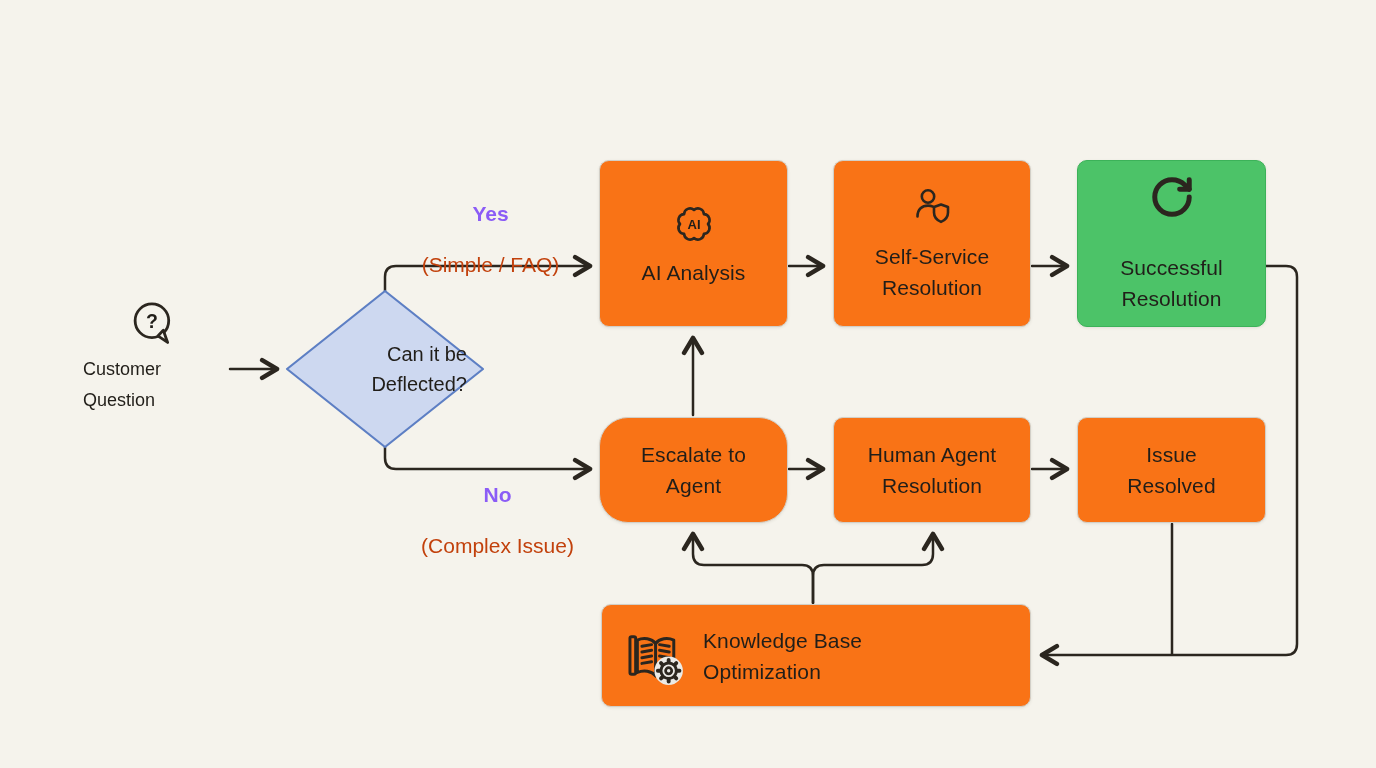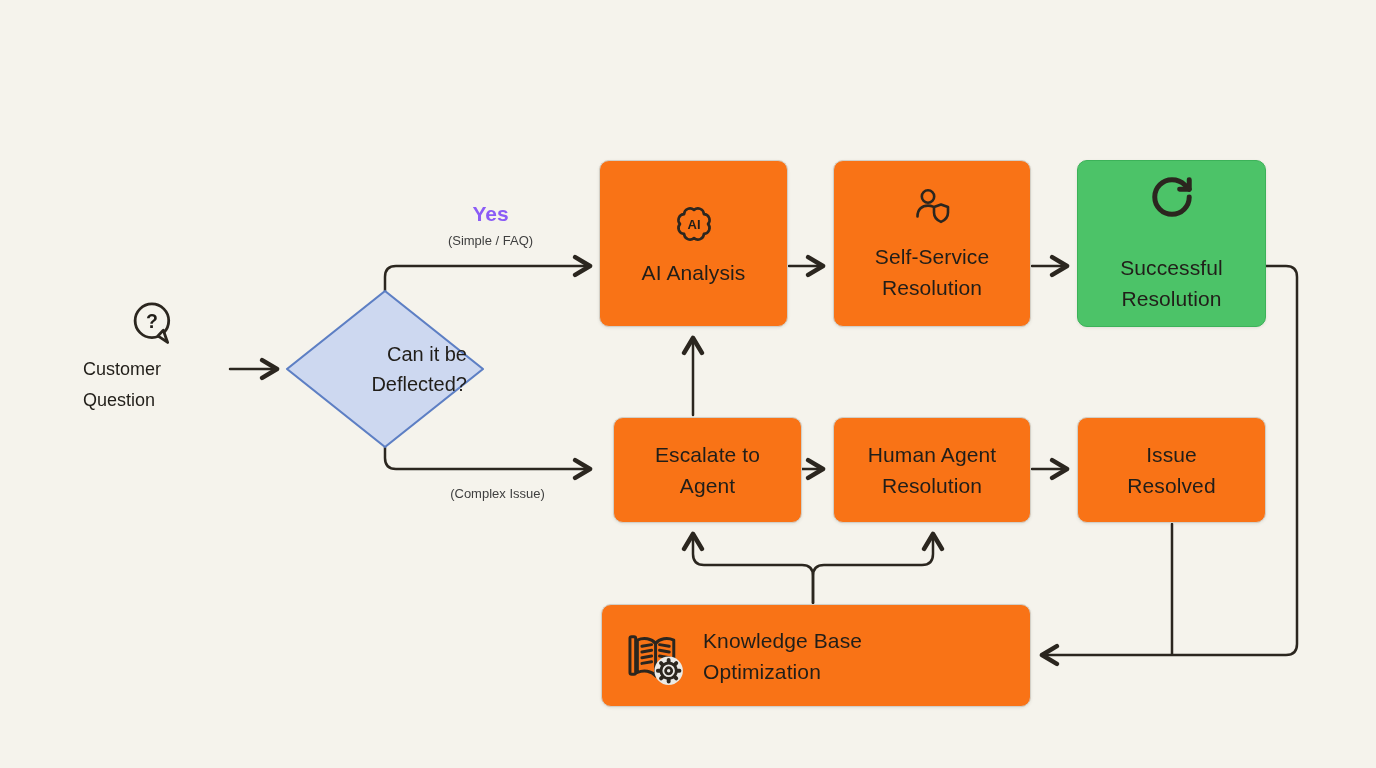--- a/index.html
+++ b/index.html
@@ -22,21 +22,21 @@
     white-space:pre-line;text-align:center;
     font-size:21px;line-height:31px;color:#211e19;letter-spacing:.1px;
   }
   .node.green{background:#4cc368;border-color:#3cb259;}
   .node.kb{flex-direction:row;justify-content:flex-start;padding-left:20px;gap:15px;}
   .node.kb .node-label{text-align:left;}
   .icon{flex:0 0 auto;stroke:#2b261f;fill:none;stroke-width:2.6;stroke-linecap:round;stroke-linejoin:round;}
   .icon text{stroke:none;fill:#211e19;font-family:"Liberation Sans", sans-serif;font-weight:600;}
   .floating-label{position:absolute;text-align:center;}
   .label-main{font-size:21px;font-weight:600;color:#8b5cf6;line-height:28px;}
-  .label-sub{font-size:13px;color:#404040;line-height:26px;}
+  .label-sub{font-size:21px;color:#c2410c;line-height:26px;margin-top:24px;}
   .start-label{font-size:18px;line-height:31px;white-space:pre-line;text-align:left;color:#211e19;}
   .decision-label{
     position:absolute;left:303px;top:339px;width:164px;
     font-size:20px;line-height:30px;text-align:right;white-space:pre-line;color:#211e19;
   }
 </style>
 </head>
 <body>
 
 <div class="stage">
@@ -75,20 +75,21 @@
   </div>
 
   <div class="decision-label">Can it be
 Deflected?</div>
 
   <div class="floating-label" style="left:420px;top:200px;width:141px;">
     <div class="label-main">Yes</div>
     <div class="label-sub">(Simple / FAQ)</div>
   </div>
   <div class="floating-label" style="left:420px;top:481px;width:155px;">
+    <div class="label-main">No</div>
     <div class="label-sub">(Complex Issue)</div>
   </div>
 
   <div class="node" style="left:599px;top:160px;width:189px;height:167px;">
     <svg class="icon" width="48" height="48" viewBox="0 0 48 48">
       <path d="M38 24 A5.9 5.9 0 0 1 33.9 33.9 A5.9 5.9 0 0 1 24 38 A5.9 5.9 0 0 1 14.1 33.9 A5.9 5.9 0 0 1 10 24 A5.9 5.9 0 0 1 14.1 14.1 A5.9 5.9 0 0 1 24 10 A5.9 5.9 0 0 1 33.9 14.1 A5.9 5.9 0 0 1 38 24 Z"></path>
       <text x="24" y="28.7" font-size="13" text-anchor="middle">AI</text>
     </svg>
     <div class="node-label">AI Analysis</div>
   </div>
@@ -105,21 +106,21 @@
 
   <div class="node green" style="left:1077px;top:160px;width:189px;height:167px;gap:32px;">
     <svg class="icon" width="46" height="46" viewBox="0 0 24 24" stroke-width="1.9">
       <path d="M21 12a9 9 0 1 1-9-9c2.52 0 4.93 1 6.74 2.74L21 8"></path>
       <path d="M21 3v5h-5"></path>
     </svg>
     <div class="node-label">Successful
 Resolution</div>
   </div>
 
-  <div class="node" style="left:613px;top:417px;width:189px;height:106px;">
+  <div class="node" style="left:599px;top:417px;width:189px;height:106px;border-radius:29px;">
     <div class="node-label">Escalate to
 Agent</div>
   </div>
 
   <div class="node" style="left:833px;top:417px;width:198px;height:106px;">
     <div class="node-label">Human Agent
 Resolution</div>
   </div>
 
   <div class="node" style="left:1077px;top:417px;width:189px;height:106px;">

